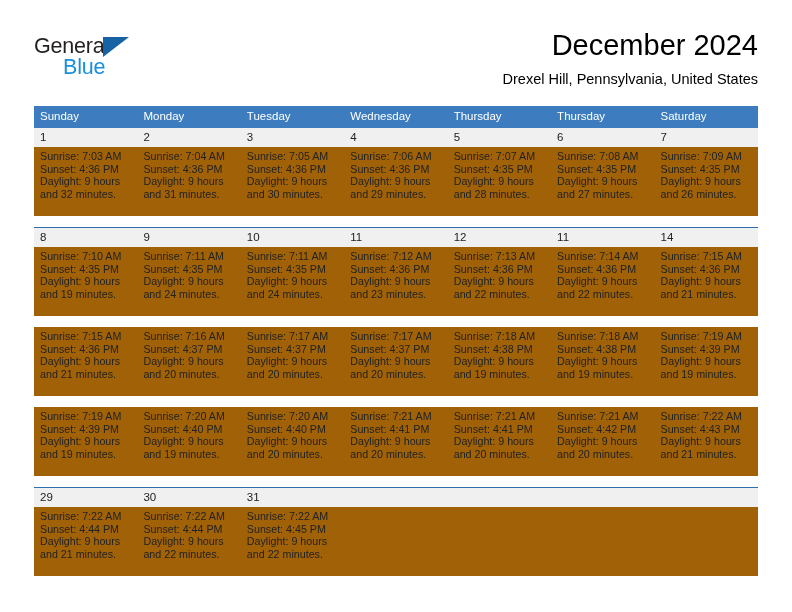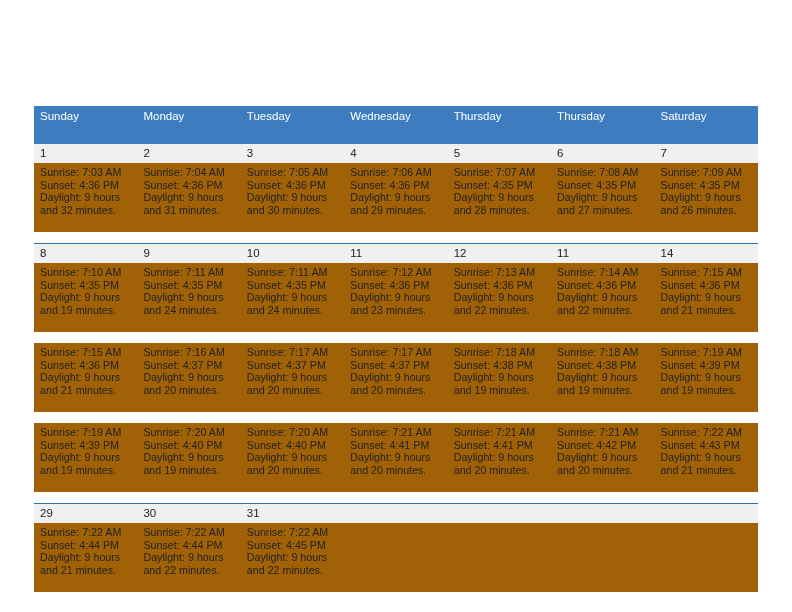--- a/index.html
+++ b/index.html
@@ -95,21 +95,21 @@
     table-layout: fixed;
   }
   .calendar col { width: 103.43px; }
 
   .dow-row th {
     background: #3d7dbf;
     color: #ffffff;
     font-size: 11.5px;
     font-weight: normal;
     text-align: left;
-    padding: 4px 0 21px 6px;
+    padding: 4px 0 5px 6px;
     height: 12px;
     line-height: 13px;
     border: none;
   }
 
   .daynum-row td {
     background: #f0f0f0;
     border-top: 1px solid #2f6fb0;
     font-size: 11.5px;
     color: #222222;
@@ -142,20 +142,34 @@
     background: #ffffff;
     padding: 0;
     border: none;
   }
 </style>
 </head>
 <body>
 
 <div class="page">
 
+  <div class="header">
+
+    <div class="logo">
+      <span class="logo-general">General</span>
+      <span class="logo-tri"></span>
+      <span class="logo-blue">Blue</span>
+    </div>
+
+    <div class="title-block">
+      <div class="month-title">December 2024</div>
+      <div class="location">Drexel Hill, Pennsylvania, United States</div>
+    </div>
+
+  </div>
 
   <table class="calendar">
     <colgroup>
       <col>
         <col>
         <col>
         <col>
         <col>
         <col>
         <col>

